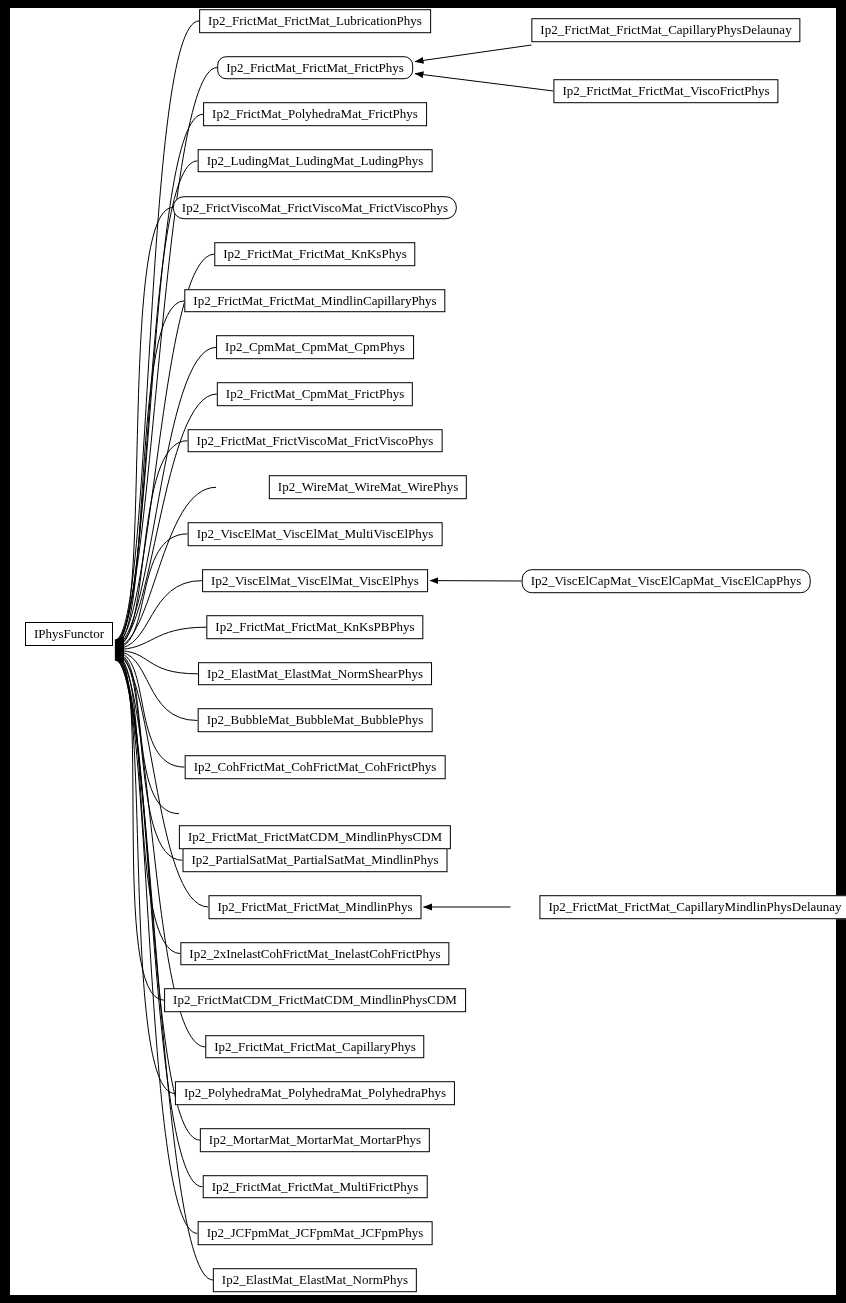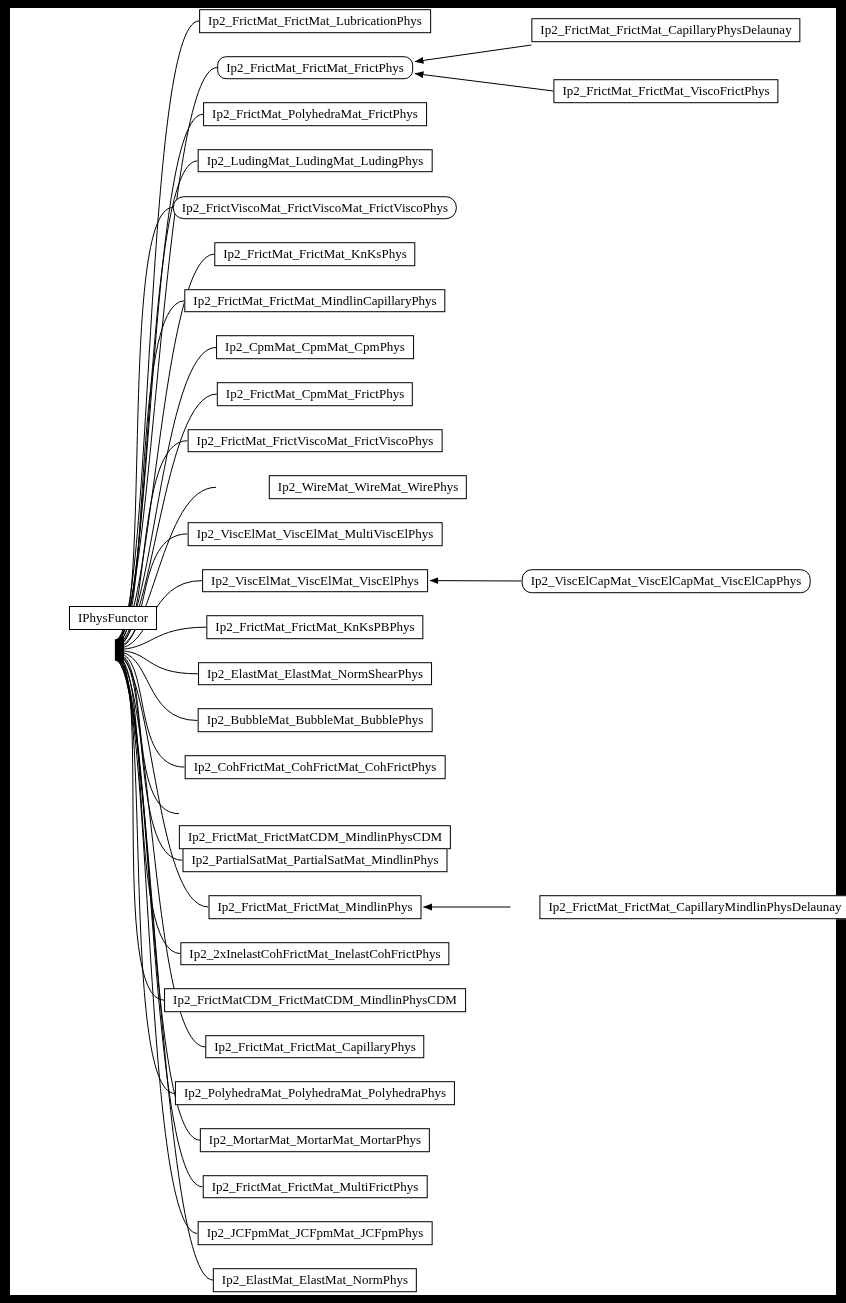--- a/index.html
+++ b/index.html
@@ -83,21 +83,21 @@
     <path class="edge" d="M 202.5,1186.8 C 147.5,1186.8 153.0,658.5 115.0,658.5" marker-end="url(#arrow)"></path>
     <path class="edge" d="M 197.5,1233.4 C 142.5,1233.4 153.0,659.3 115.0,659.3" marker-end="url(#arrow)"></path>
     <path class="edge" d="M 213.0,1280.0 C 158.0,1280.0 153.0,660.0 115.0,660.0" marker-end="url(#arrow)"></path>
     <path class="edge" d="M 531.5,45 L 415.0,61.6" marker-end="url(#arrow)"></path>
     <path class="edge" d="M 553.5,91 L 415.0,73.6" marker-end="url(#arrow)"></path>
     <path class="edge" d="M 521.5,581 L 430.0,580.6" marker-end="url(#arrow)"></path>
     <path class="edge" d="M 510.5,907 L 423.5,907.0" marker-end="url(#arrow)"></path>
   </svg>
 
 <div id="nodes">
-  <div class="node base" id="base-node" style="left: 25px; top: 606px; margin-left: 44px;">IPhysFunctor</div>
+  <div class="node base" id="base-node" style="left: 25px; top: 622px;">IPhysFunctor</div>
 <div class="node" style="left: 315px; top: 21px;">Ip2_FrictMat_FrictMat_LubricationPhys</div>
     <div class="node" style="left: 315px; top: 67.63px; border-radius: 9px;">Ip2_FrictMat_FrictMat_FrictPhys</div>
     <div class="node" style="left: 315px; top: 114.26px;">Ip2_FrictMat_PolyhedraMat_FrictPhys</div>
     <div class="node" style="left: 315px; top: 160.89px;">Ip2_LudingMat_LudingMat_LudingPhys</div>
     <div class="node" style="left: 315px; top: 207.52px; border-radius: 11px;">Ip2_FrictViscoMat_FrictViscoMat_FrictViscoPhys</div>
     <div class="node" style="left: 315px; top: 254.15px; text-align: center;">Ip2_FrictMat_FrictMat_KnKsPhys</div>
     <div class="node" style="left: 315px; top: 300.78px;">Ip2_FrictMat_FrictMat_MindlinCapillaryPhys</div>
     <div class="node" style="left: 315px; top: 347.41px;">Ip2_CpmMat_CpmMat_CpmPhys</div>
     <div class="node" style="left: 315px; top: 394.04px;">Ip2_FrictMat_CpmMat_FrictPhys</div>
     <div class="node" style="left: 315px; top: 440.67px;">Ip2_FrictMat_FrictViscoMat_FrictViscoPhys</div>

